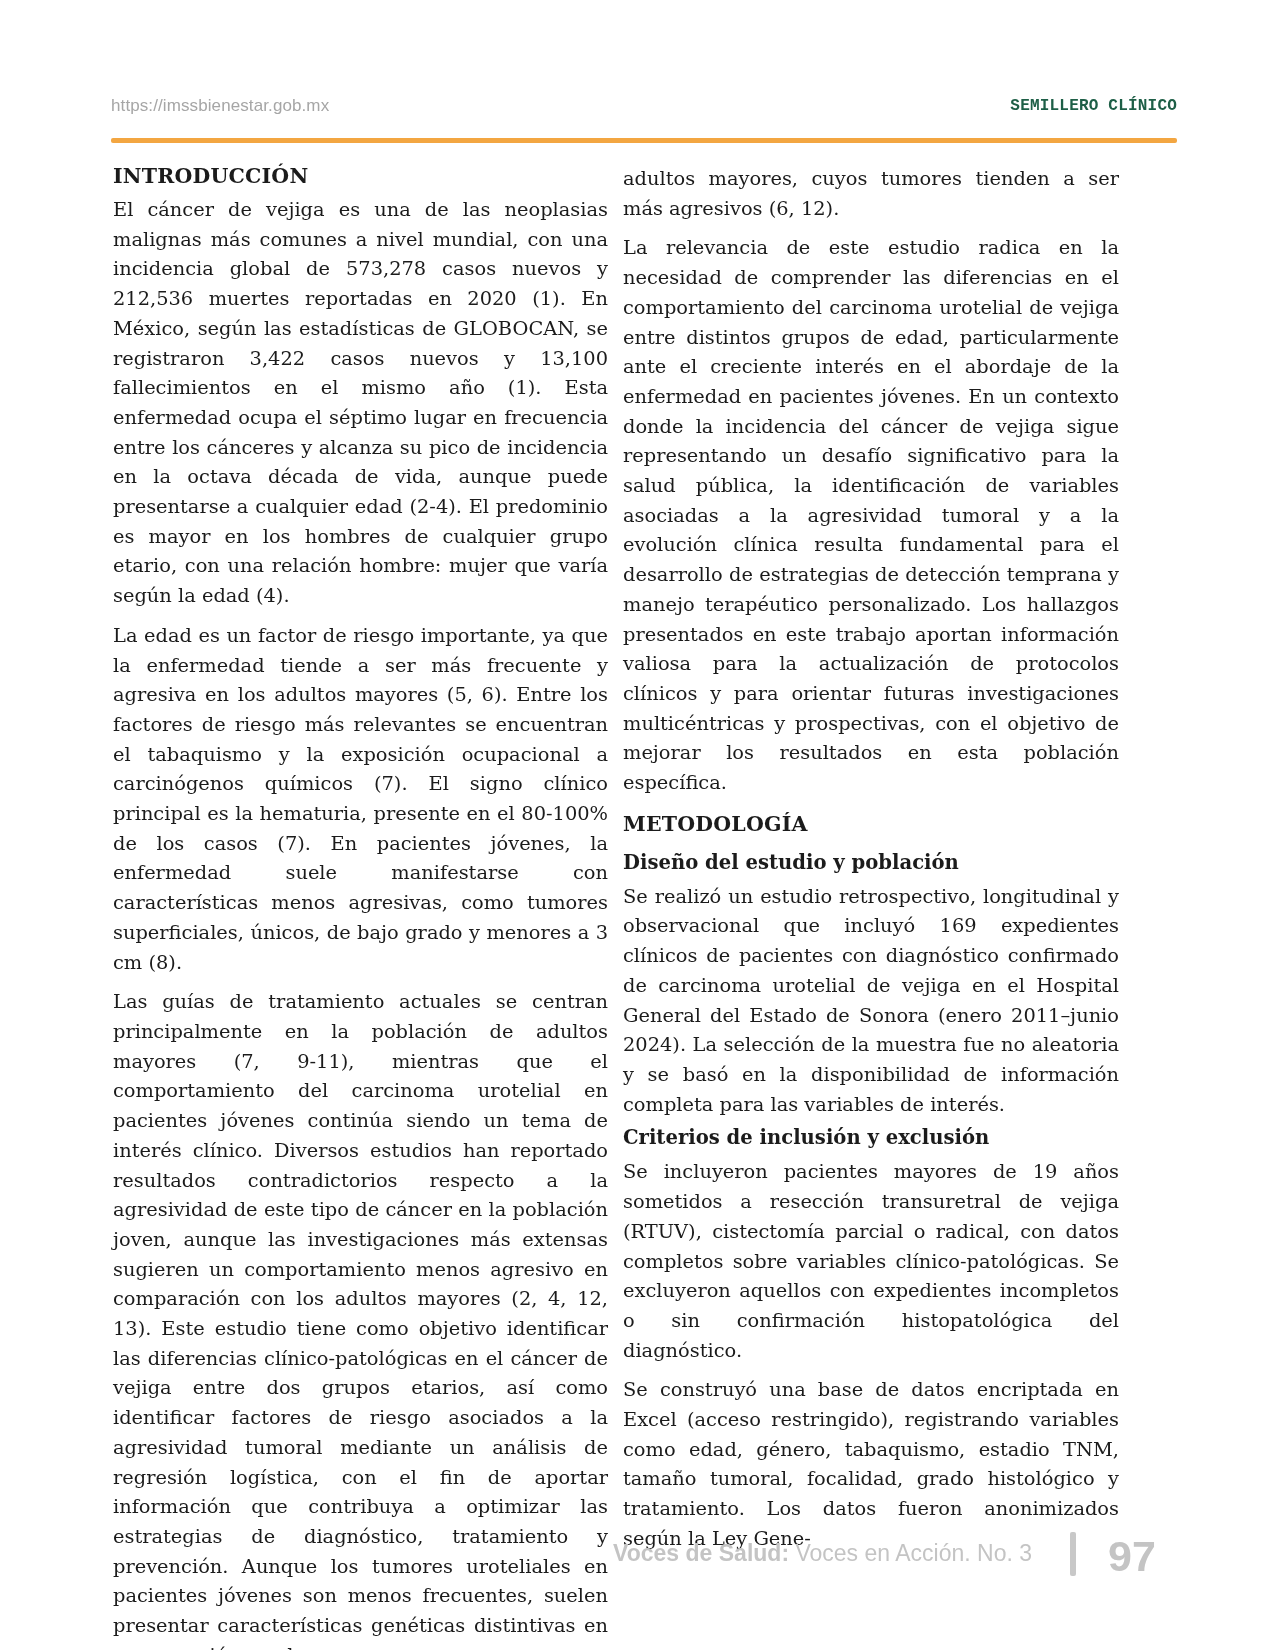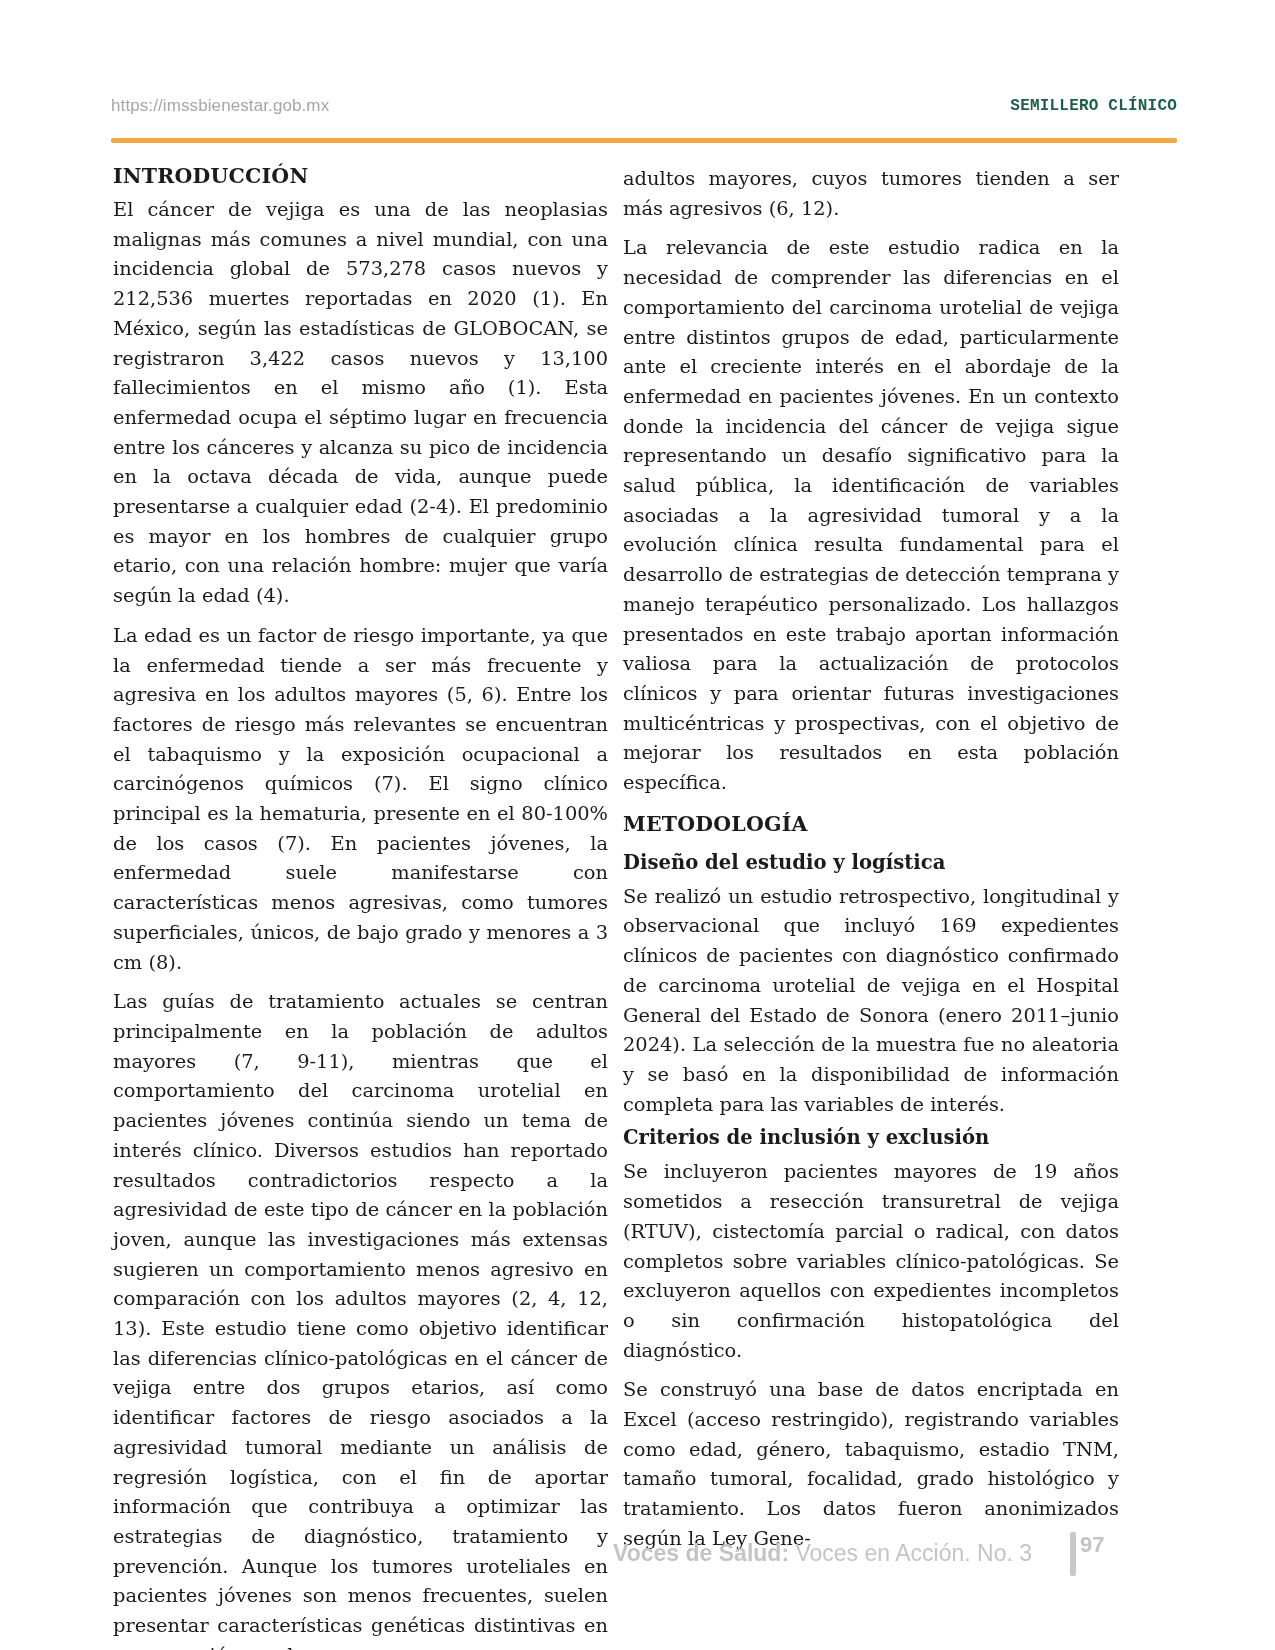--- a/index.html
+++ b/index.html
@@ -48,22 +48,22 @@
     position: absolute; right: 140px; top: 8px;
     font-family: "Liberation Sans", sans-serif; font-size: 23px; color: #c4c4c4;
     white-space: nowrap;
   }
   .foot-text b { font-weight: bold; }
   .foot-bar {
     position: absolute; left: 458px; top: 0; width: 6px; height: 44px;
     background: #c8c8c8; border-radius: 2px;
   }
   .foot-num {
-    position: absolute; left: 468px; top: 0;
-    font-family: "Liberation Sans", sans-serif; font-weight: bold; font-size: 22px;
+    position: absolute; left: 496px; top: 0;
+    font-family: "Liberation Sans", sans-serif; font-weight: bold; font-size: 43px;
     color: #c4c4c4;
   }
 </style>
 </head>
 <body>
 
 <div class="page">
 
   <div class="hdr-url">https://imssbienestar.gob.mx</div>
   <div class="hdr-section">SEMILLERO CLÍNICO</div>
@@ -74,21 +74,21 @@
     <p>El cáncer de vejiga es una de las neoplasias malignas más comunes a nivel mundial, con una incidencia global de 573,278 casos nuevos y 212,536 muertes reportadas en 2020 (1). En México, según las estadísticas de GLOBOCAN, se registraron 3,422 casos nuevos y 13,100 fallecimientos en el mismo año (1). Esta enfermedad ocupa el séptimo lugar en frecuencia entre los cánceres y alcanza su pico de incidencia en la octava década de vida, aunque puede presentarse a cualquier edad (2-4). El predominio es mayor en los hombres de cualquier grupo etario, con una relación hombre: mujer que varía según la edad (4).</p>
     <p>La edad es un factor de riesgo importante, ya que la enfermedad tiende a ser más frecuente y agresiva en los adultos mayores (5, 6). Entre los factores de riesgo más relevantes se encuentran el tabaquismo y la exposición ocupacional a carcinógenos químicos (7). El signo clínico principal es la hematuria, presente en el 80-100% de los casos (7). En pacientes jóvenes, la enfermedad suele manifestarse con características menos agresivas, como tumores superficiales, únicos, de bajo grado y menores a 3 cm (8).</p>
     <p>Las guías de tratamiento actuales se centran principalmente en la población de adultos mayores (7, 9-11), mientras que el comportamiento del carcinoma urotelial en pacientes jóvenes continúa siendo un tema de interés clínico. Diversos estudios han reportado resultados contradictorios respecto a la agresividad de este tipo de cáncer en la población joven, aunque las investigaciones más extensas sugieren un comportamiento menos agresivo en comparación con los adultos mayores (2, 4, 12, 13). Este estudio tiene como objetivo identificar las diferencias clínico-patológicas en el cáncer de vejiga entre dos grupos etarios, así como identificar factores de riesgo asociados a la agresividad tumoral mediante un análisis de regresión logística, con el fin de aportar información que contribuya a optimizar las estrategias de diagnóstico, tratamiento y prevención. Aunque los tumores uroteliales en pacientes jóvenes son menos frecuentes, suelen presentar características genéticas distintivas en comparación con los</p>
   </div>
 
   <div class="col col-right">
     <p>adultos mayores, cuyos tumores tienden a ser más agresivos (6, 12).</p>
     <p>La relevancia de este estudio radica en la necesidad de comprender las diferencias en el comportamiento del carcinoma urotelial de vejiga entre distintos grupos de edad, particularmente ante el creciente interés en el abordaje de la enfermedad en pacientes jóvenes. En un contexto donde la incidencia del cáncer de vejiga sigue representando un desafío significativo para la salud pública, la identificación de variables asociadas a la agresividad tumoral y a la evolución clínica resulta fundamental para el desarrollo de estrategias de detección temprana y manejo terapéutico personalizado. Los hallazgos presentados en este trabajo aportan información valiosa para la actualización de protocolos clínicos y para orientar futuras investigaciones multicéntricas y prospectivas, con el objetivo de mejorar los resultados en esta población específica.</p>
     <div class="h1 right-h1">METODOLOGÍA</div>
 
-    <div class="h2">Diseño del estudio y logística</div>
+    <div class="h2">Diseño del estudio y población</div>
     <p class="tight">Se realizó un estudio retrospectivo, longitudinal y observacional que incluyó 169 expedientes clínicos de pacientes con diagnóstico confirmado de carcinoma urotelial de vejiga en el Hospital General del Estado de Sonora (enero 2011–junio 2024). La selección de la muestra fue no aleatoria y se basó en la disponibilidad de información completa para las variables de interés.</p>
 
     <div class="h2">Criterios de inclusión y exclusión</div>
     <p>Se incluyeron pacientes mayores de 19 años sometidos a resección transuretral de vejiga (RTUV), cistectomía parcial o radical, con datos completos sobre variables clínico-patológicas. Se excluyeron aquellos con expedientes incompletos o sin confirmación histopatológica del diagnóstico.</p>
 
     <p>Se construyó una base de datos encriptada en Excel (acceso restringido), registrando variables como edad, género, tabaquismo, estadio TNM, tamaño tumoral, focalidad, grado histológico y tratamiento. Los datos fueron anonimizados según la Ley Gene-</p>
   </div>
 
   <div class="footer">
     <div class="foot-text"><b>Voces de Salud:</b><span> Voces en Acción. No. 3</span></div>

